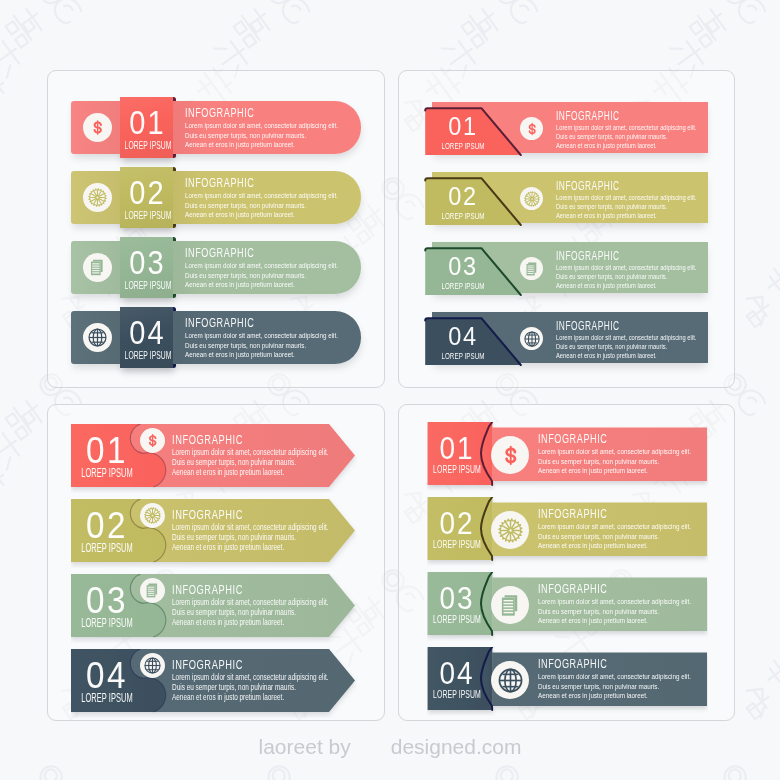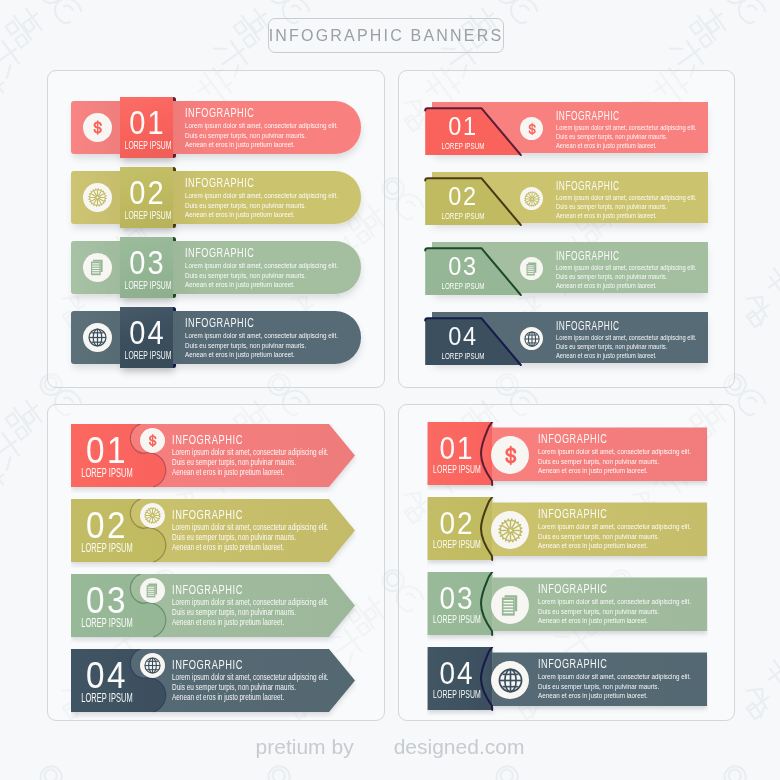--- a/index.html
+++ b/index.html
@@ -670,23 +670,20 @@
             <path d="M12 64 h10 v9 h-10z M28 64 h10 v9 h-10z"></path>
             <path d="M22 84 h28 M36 78 v26 M26 92 l-8 10 M46 92 l8 10"></path>
             <path d="M34 114 h30 M40 108 v8 M56 108 v8 M32 124 h34 M44 124 v16 M36 132 h16"></path>
             <path d="M48 150 l-8 14 M48 150 l8 6 M44 158 h22 M58 150 v22 M64 160 l6 8"></path>
             <path d="M54 166 h14 v8 h-14z"></path>
           </g>
         </g>
       </g>
     </svg>
 
-  <div class="title-pill">
-    <span>INFOGRAPHIC BANNERS</span>
-  </div>
 
   <div class="panel" id="p1"></div>
   <div class="panel" id="p2"></div>
   <div class="panel" id="p3"></div>
   <div class="panel" id="p4"></div>
 
   <div id="layer1">
       <div class="p1row" style="left: 71px; top: 97px;">
         <div class="p1shadow"></div>
         <div class="p1sqshadow"></div>
@@ -1253,18 +1250,18 @@
         <div class="txt" style="left: 111px; top: 10px; transform: scale(1.09); transform-origin: 0px 0px;">
           <div class="h">INFOGRAPHIC</div>
           <div class="l">Lorem ipsum dolor sit amet, consectetur adipiscing elit.</div>
           <div class="l">Duis eu semper turpis, non pulvinar mauris.</div>
           <div class="l">Aenean et eros in justo pretium laoreet.</div>
         </div>
       </div>
     </div>
 
   <div class="footer">
-    <span>pretium by</span>
+    <span>laoreet by</span>
     <svg class="fp-logo" width="26" height="24" viewBox="0 0 26 24"></svg>
     <span>designed.com</span>
   </div>
 
 </div>
 
 </body></html>

